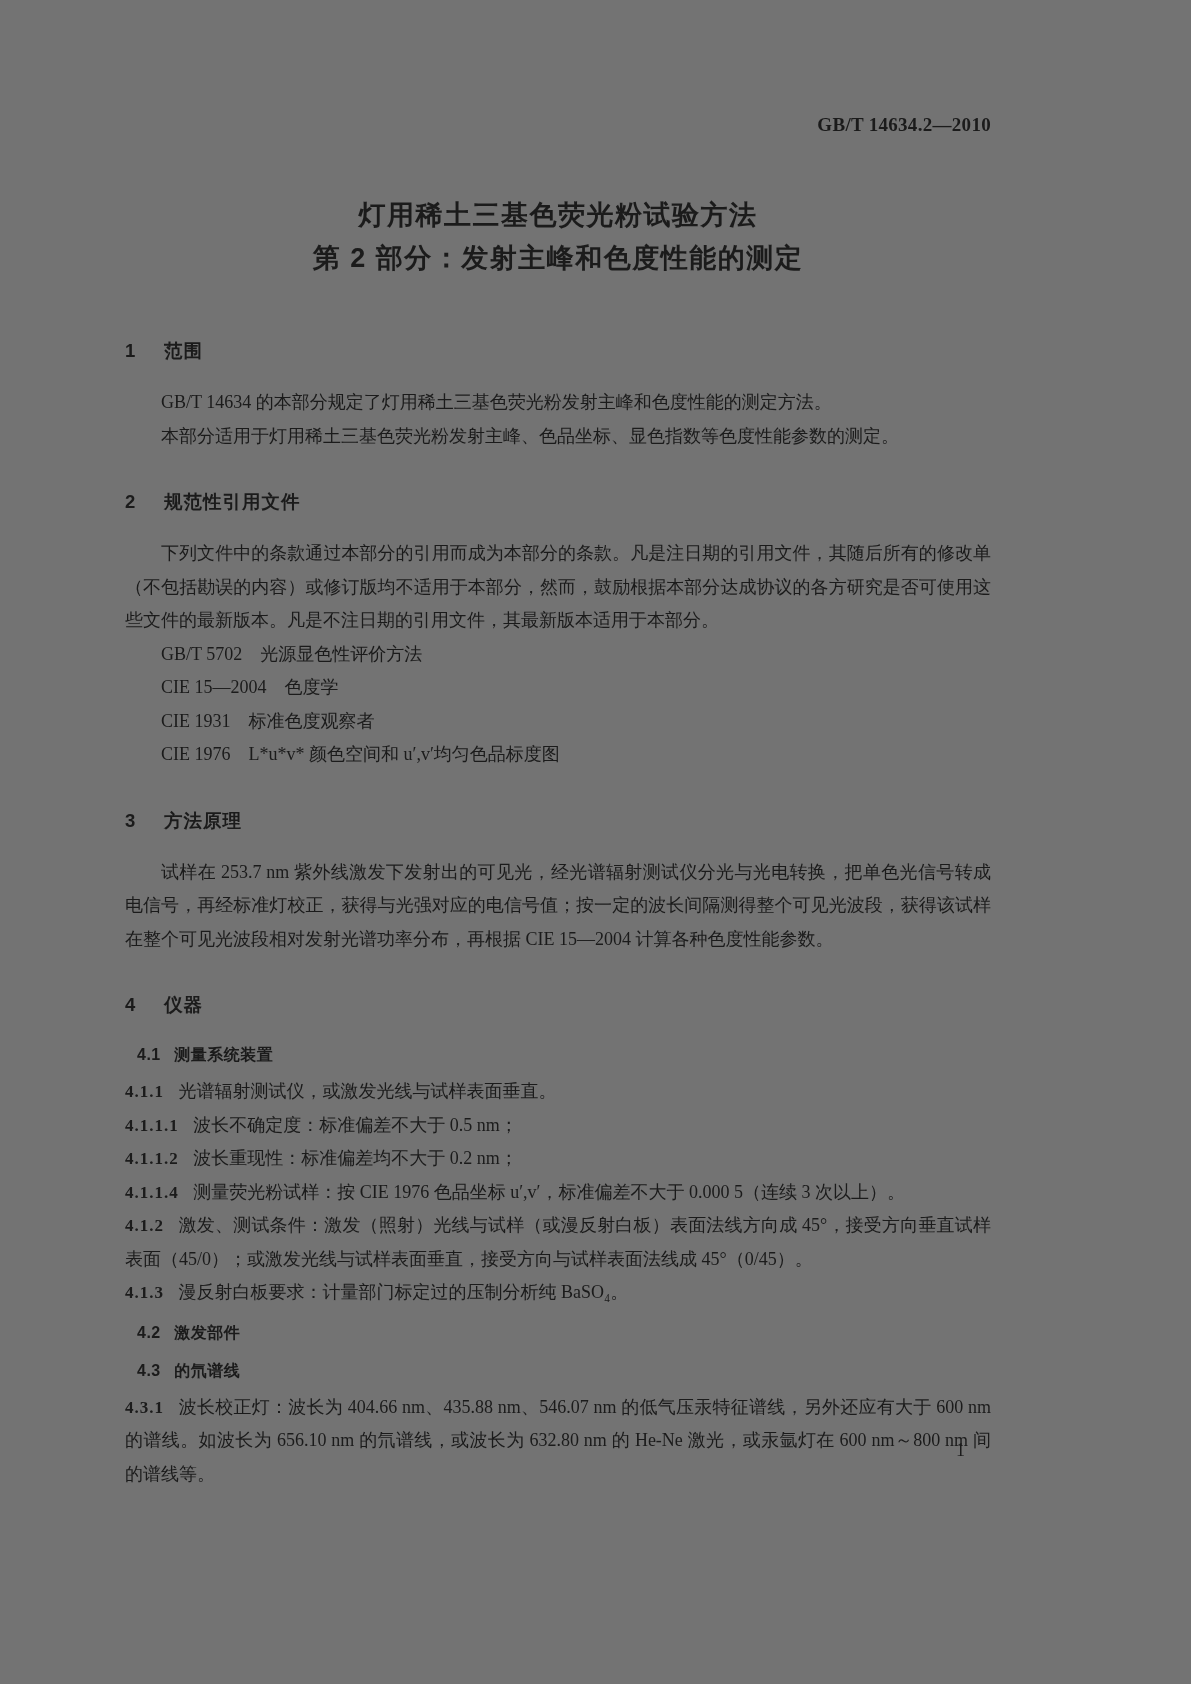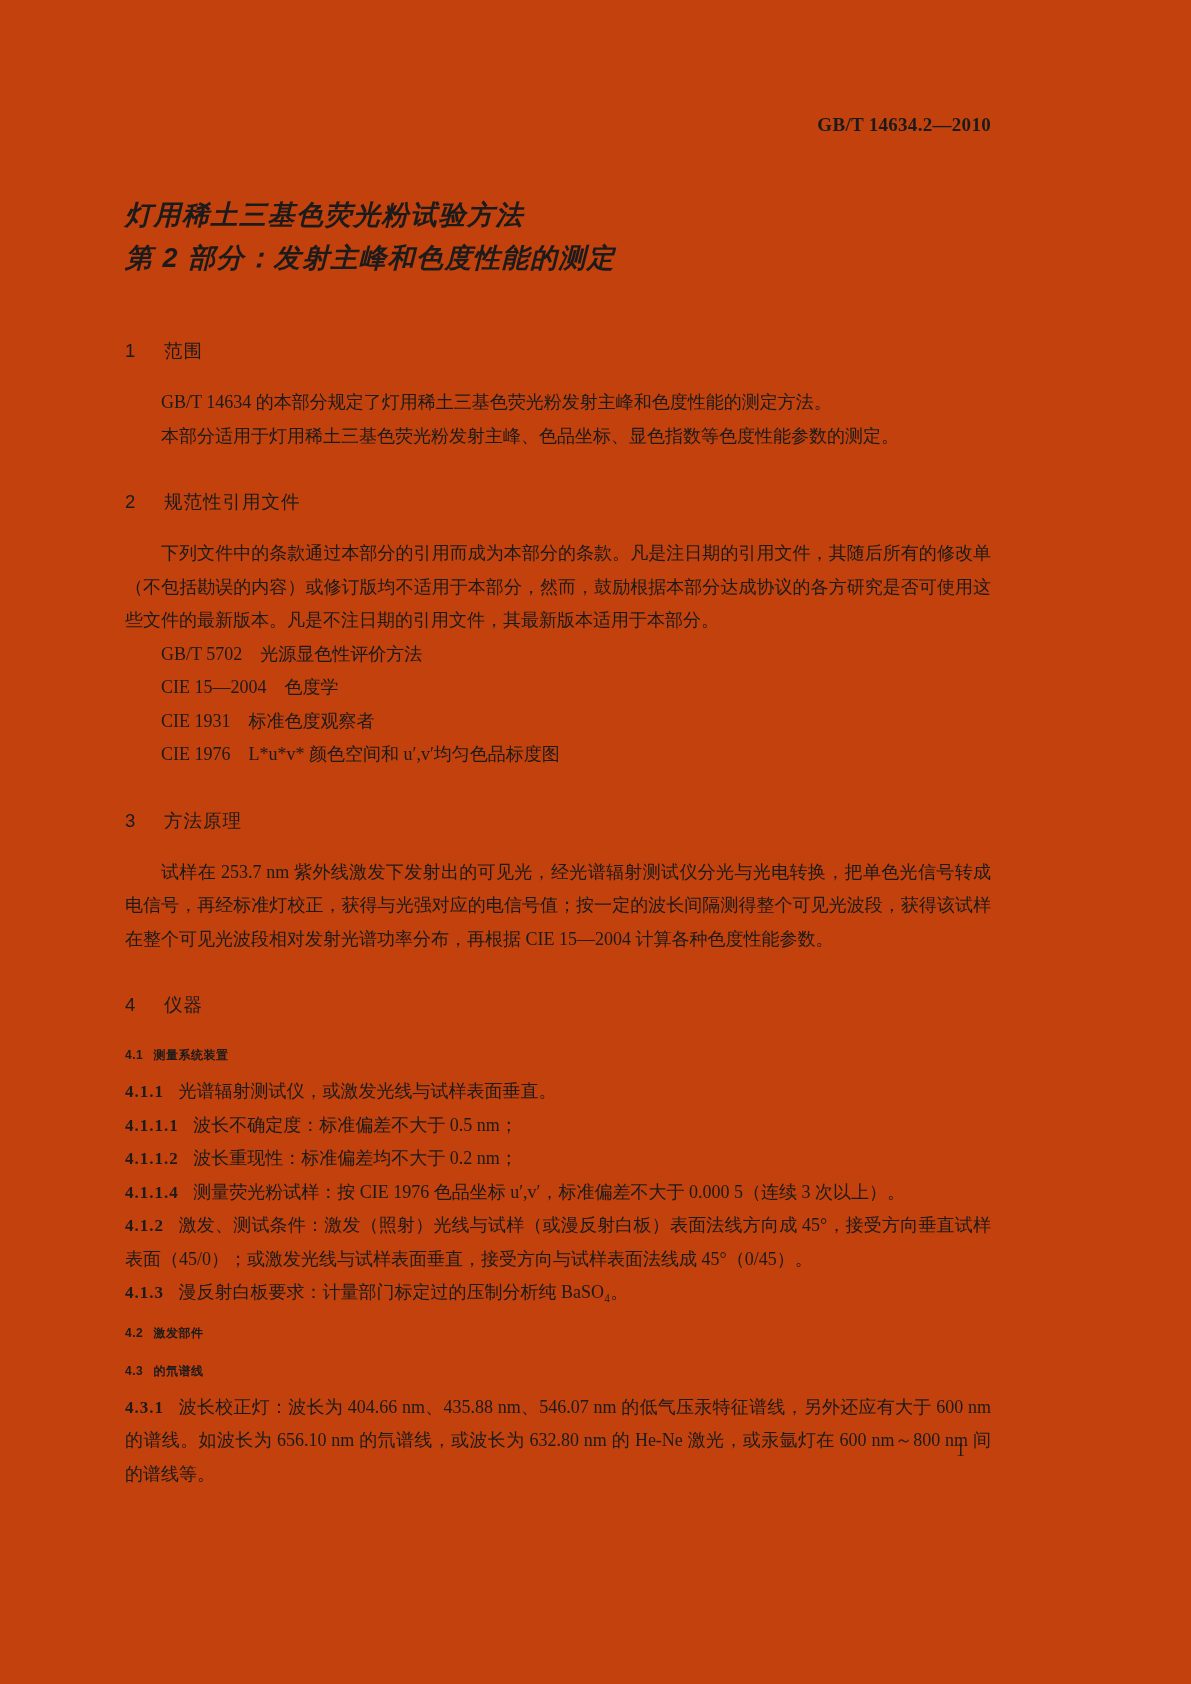--- a/index.html
+++ b/index.html
@@ -1,63 +1,63 @@
 <!DOCTYPE html>
 <html><head>
 <meta charset="utf-8">
 <style>
   * { box-sizing: border-box; }
   html, body { margin: 0; padding: 0; background: #ffffff; }
   .page {
     position: relative;
     width: 1191px;
     height: 1684px;
-    background: #c2410c;
+    background: #737373;
     overflow: hidden;
     color: #1b1b1b;
     font-family: "Liberation Serif", "DejaVu Serif", serif;
     font-size: 18px;
   }
   .content {
     position: absolute;
     left: 125px;
     top: 112px;
     width: 866px;
   }
   .doc-number {
     text-align: right;
     font-weight: 700;
     font-size: 19px;
     letter-spacing: 0.3px;
     line-height: 26px;
   }
   .title {
     margin-top: 56px;
+    text-align: center;
     font-family: "Liberation Sans", "DejaVu Sans", sans-serif;
     font-weight: 700;
     font-size: 27px;
     line-height: 43px;
     letter-spacing: 1.5px;
-    font-style: italic;
   }
   h2.sec {
     font-family: "Liberation Sans", "DejaVu Sans", sans-serif;
-    font-weight: 400;
+    font-weight: 700;
     font-size: 18.5px;
     line-height: 30px;
     margin: 34px 0 20px 0;
     letter-spacing: 1px;
   }
   h2.sec.first { margin-top: 56px; }
   h3.sub {
     font-family: "Liberation Sans", "DejaVu Sans", sans-serif;
     font-weight: 700;
-    font-size: 12px;
+    font-size: 16px;
     line-height: 30px;
-    margin: 8px 0 5px 0;
+    margin: 8px 0 5px 12px;
     letter-spacing: 0.5px;
   }
   .hnum { margin-right: 1.5em; }
   .hnum2 { margin-right: 0.85em; }
   p {
     margin: 0;
     line-height: 33.5px;
     text-align: justify;
   }
   .para { text-indent: 2em; }

